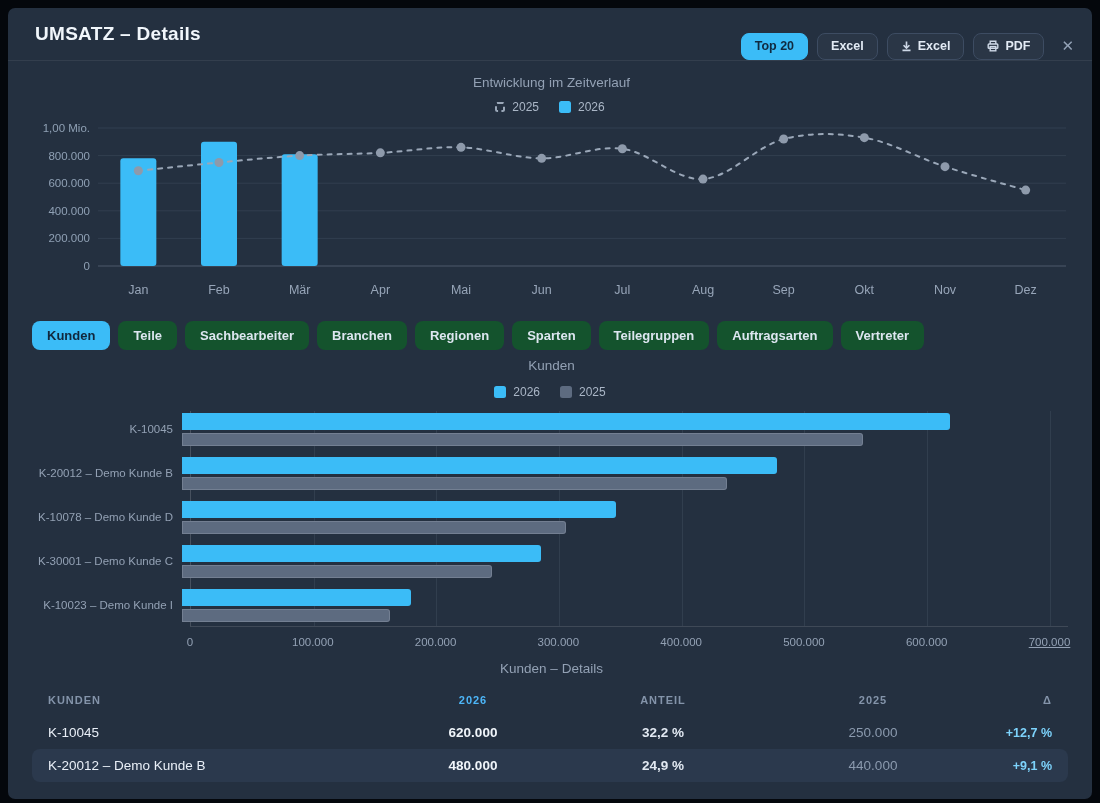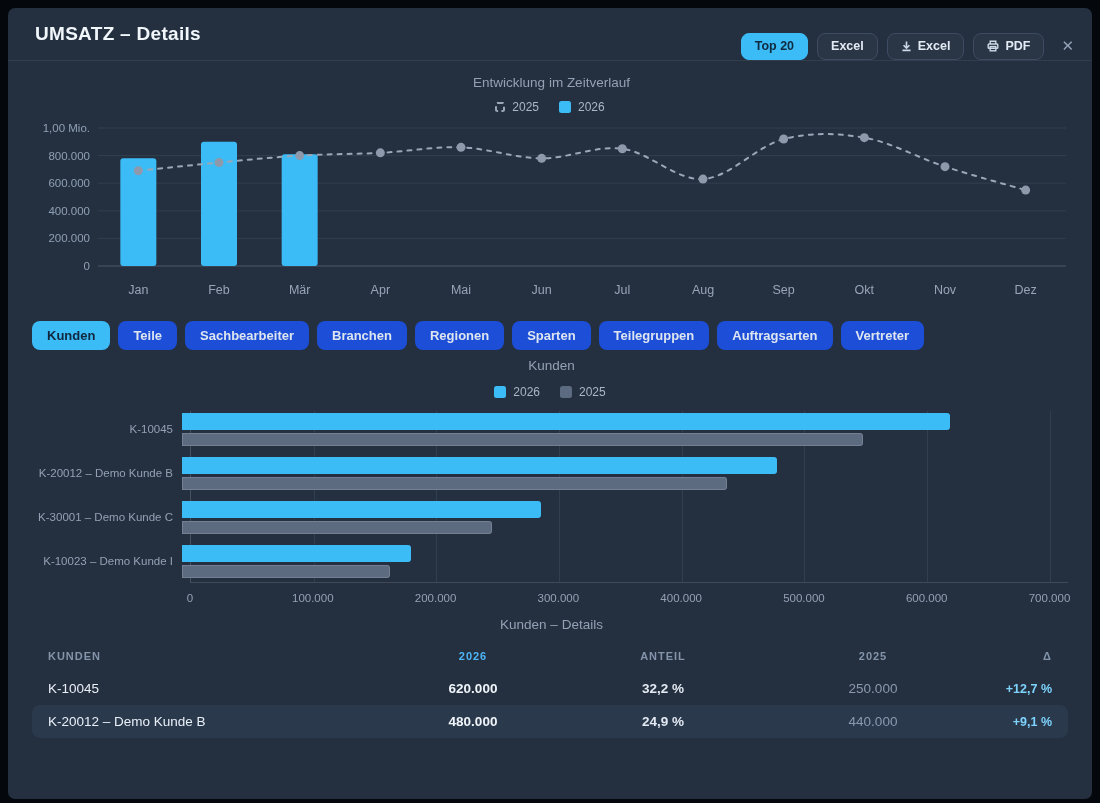--- a/index.html
+++ b/index.html
@@ -32,21 +32,21 @@
   .legend-row.lg2 { margin:12px 0 2px; }
   .legend-item { display:flex; align-items:center; gap:7px; }
   .sw { width:12px; height:12px; border-radius:2.5px; display:inline-block; }
 
   
   .chart1-wrap { margin-top:2px; }
   .chart1-wrap svg { display:block; }
 
   
   .tabs { display:flex; gap:8px; margin-top:13px; }
-  .tab { height:29px; padding:0 15px; border-radius:8px; background:#1d4ed8; color:#dde6f0;
+  .tab { height:29px; padding:0 15px; border-radius:8px; background:#14532d; color:#dde6f0;
          font-size:13px; font-weight:600; border:none; font-family:inherit; cursor:pointer; }
   .tab--active { background:#3bbcf7; color:#11273c; }
 
   
   .hchart { position:relative; margin-top:8px; }
   .hgrid { position:absolute; left:158px; right:0; top:4px; bottom:26px;
            border-left:1px solid rgba(255,255,255,0.16);
            border-bottom:1px solid rgba(255,255,255,0.12); }
   .hgrid-line { position:absolute; top:0; bottom:0; width:1px; background:rgba(148,163,184,0.12); }
   .hrow { display:flex; align-items:center; height:44px; position:relative; }
@@ -206,20 +206,27 @@
           </div>
         </div>
         <div class="hrow">
           <div class="hlabel">K-20012 – Demo Kunde B</div>
           <div class="htrack">
             <div class="hbar hbar--cur" style="width: 67.1282%;"></div>
             <div class="hbar hbar--prev" style="width: 61.5342%;"></div>
           </div>
         </div>
         <div class="hrow">
+          <div class="hlabel">K-10078 – Demo Kunde D</div>
+          <div class="htrack">
+            <div class="hbar hbar--cur" style="width: 48.9476%;"></div>
+            <div class="hbar hbar--prev" style="width: 43.3536%;"></div>
+          </div>
+        </div>
+        <div class="hrow">
           <div class="hlabel">K-30001 – Demo Kunde C</div>
           <div class="htrack">
             <div class="hbar hbar--cur" style="width: 40.5566%;"></div>
             <div class="hbar hbar--prev" style="width: 34.9626%;"></div>
           </div>
         </div>
         <div class="hrow">
           <div class="hlabel">K-10023 – Demo Kunde I</div>
           <div class="htrack">
             <div class="hbar hbar--cur" style="width: 25.8723%;"></div>
@@ -227,21 +234,21 @@
           </div>
         </div>
         <div class="haxis">
           <span class="haxis-label" style="left: 0%;">0</span>
           <span class="haxis-label" style="left: 13.985%;">100.000</span>
           <span class="haxis-label" style="left: 27.9701%;">200.000</span>
           <span class="haxis-label" style="left: 41.9551%;">300.000</span>
           <span class="haxis-label" style="left: 55.9401%;">400.000</span>
           <span class="haxis-label" style="left: 69.9252%;">500.000</span>
           <span class="haxis-label" style="left: 83.9102%;">600.000</span>
-          <span class="haxis-label" style="left: 97.8953%;">700.000</span>
+          <span class="haxis-label" style="left: 97.8953%; text-decoration: underline;">700.000</span>
         </div>
       </div>
 
     <div class="section-label">Kunden – Details</div>
     <div class="dtable">
         <div class="trow trow--header">
           <span class="c-left">KUNDEN</span>
           <span class="c-center h-accent">2026</span>
           <span class="c-center">ANTEIL</span>
           <span class="c-center">2025</span>

